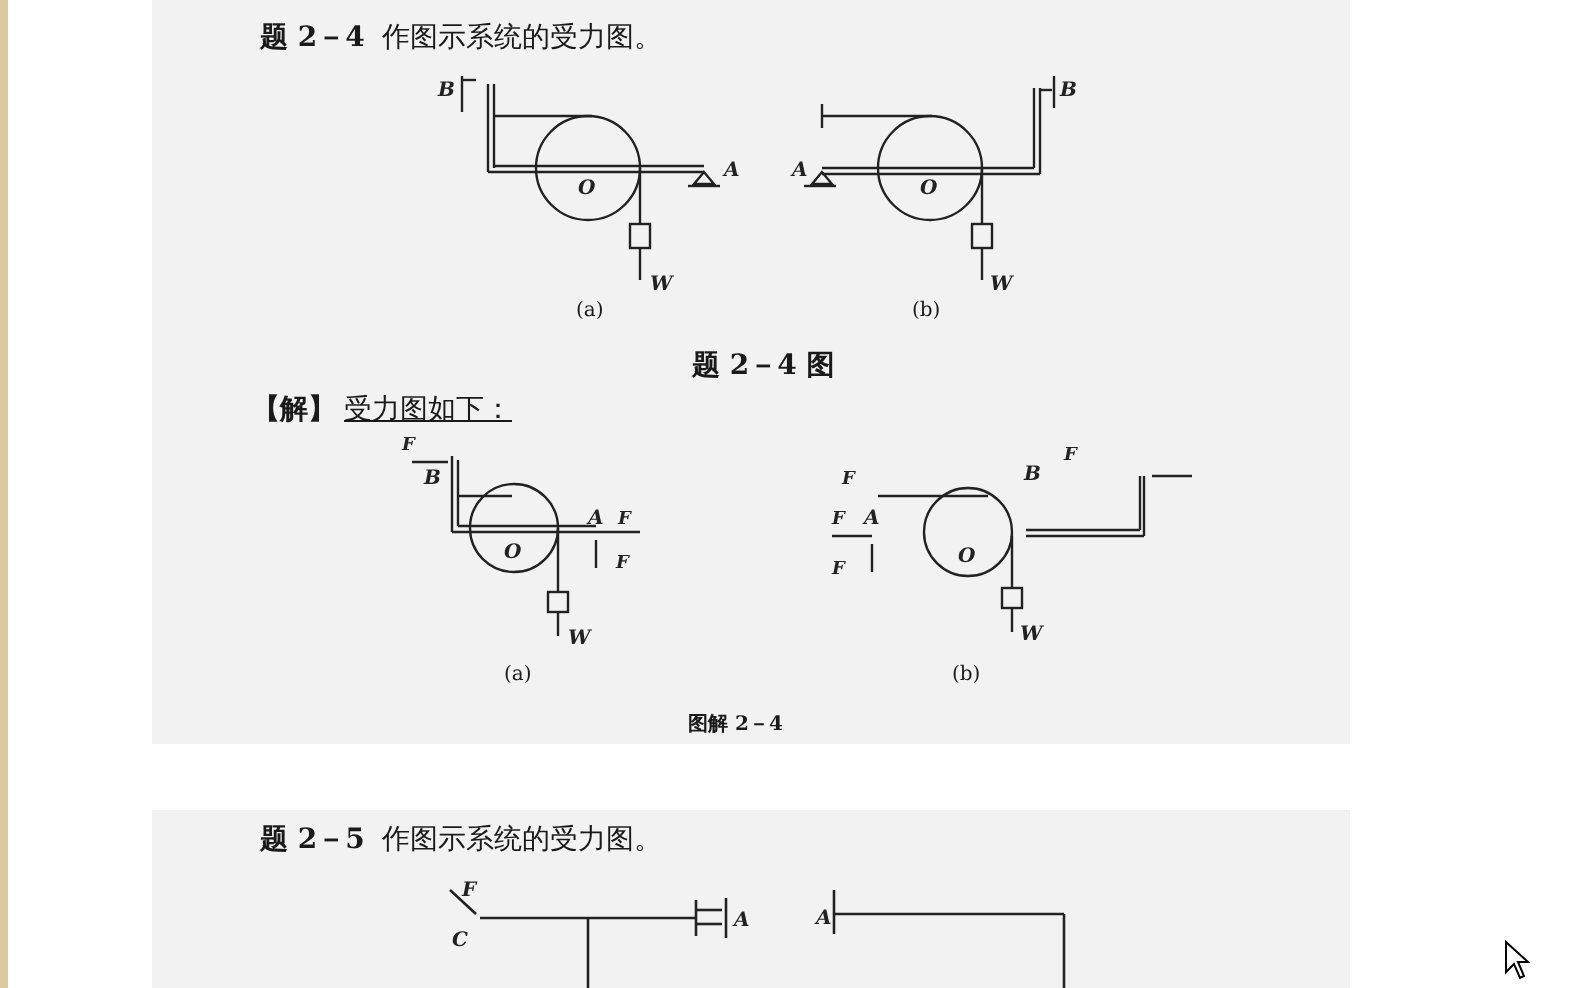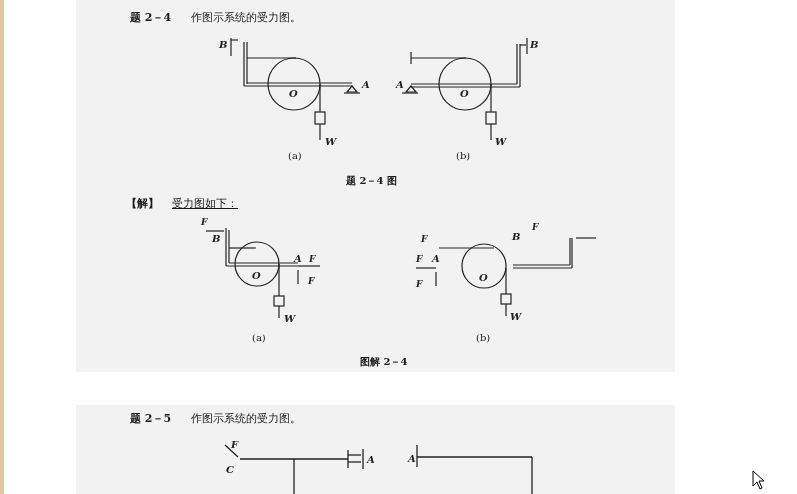--- a/index.html
+++ b/index.html
@@ -2,21 +2,21 @@
 <html><head>
 <meta charset="utf-8">
 <style>
   html, body { margin:0; padding:0; }
   body { width:797px; height:494px; background:#ffffff; position:relative; overflow:hidden;
          font-family:"DejaVu Serif", serif; color:#1a1a1a; }
   .left-strip { position:absolute; left:0; top:0; width:4px; height:494px; background:#dcc8a2; }
   .page { position:absolute; left:76px; width:599px; background:#f2f2f2; overflow:hidden; }
   .page1 { top:0; height:372px; }
   .page2 { top:405px; height:111px; }
-  .txt { position:absolute; white-space:nowrap; font-size:11px; }
+  .txt { position:absolute; white-space:nowrap; font-size:14px; }
   .bold { font-weight:bold; }
   .cap { position:absolute; font-size:10px; }
   svg { position:absolute; left:0; top:0; overflow:visible; }
   svg text { font-family:"DejaVu Serif", serif; font-style:italic; font-weight:bold; fill:#222; }
   .cursor { position:absolute; left:752px; top:470px; width:14px; height:20px; }
 </style>
 </head>
 <body>
 
 <div class="left-strip"></div>
@@ -105,26 +105,26 @@
     <text x="356" y="262" font-size="10">A</text>
     <text x="340" y="287" font-size="9">F</text>
     <text x="403" y="281" font-size="10">O</text>
     <text x="436" y="240" font-size="10">B</text>
     <text x="456" y="230" font-size="9">F</text>
     <text x="434" y="320" font-size="10">W</text>
   </svg>
 
   <div class="cap" style="left:212px;top:150px;">(a)</div>
   <div class="cap" style="left:380px;top:150px;">(b)</div>
-  <div class="txt bold" style="left:270px;top:174px;font-size:10px;">题 2－4 图</div>
+  <div class="txt bold" style="left:270px;top:174px;font-size:14px;">题 2－4 图</div>
   <div class="txt bold" style="left:50px;top:196px;">【解】</div>
   <div class="txt" style="left:96px;top:196px;text-decoration:underline;">受力图如下：</div>
   <div class="cap" style="left:176px;top:332px;">(a)</div>
   <div class="cap" style="left:400px;top:332px;">(b)</div>
-  <div class="txt bold" style="left:284px;top:355px;font-size:10px;">图解 2－4</div>
+  <div class="txt bold" style="left:268px;top:355px;font-size:10px;">图解 2－4</div>
 </div>
 
 <div class="page page2">
   <div class="txt bold" style="left:54px;top:6px;">题 2－5</div>
   <div class="txt" style="left:115px;top:6px;">作图示系统的受力图。</div>
   <svg width="599" height="111">
     <g stroke="#222" fill="none" stroke-width="1.3">
       <line x1="164" y1="54" x2="272" y2="54"></line>
       <line x1="218" y1="54" x2="218" y2="111"></line>
       <line x1="272" y1="45" x2="272" y2="63"></line>

